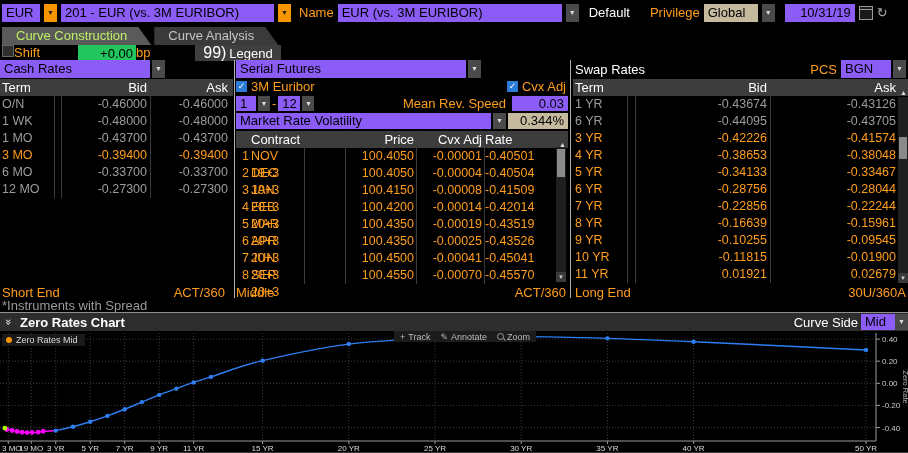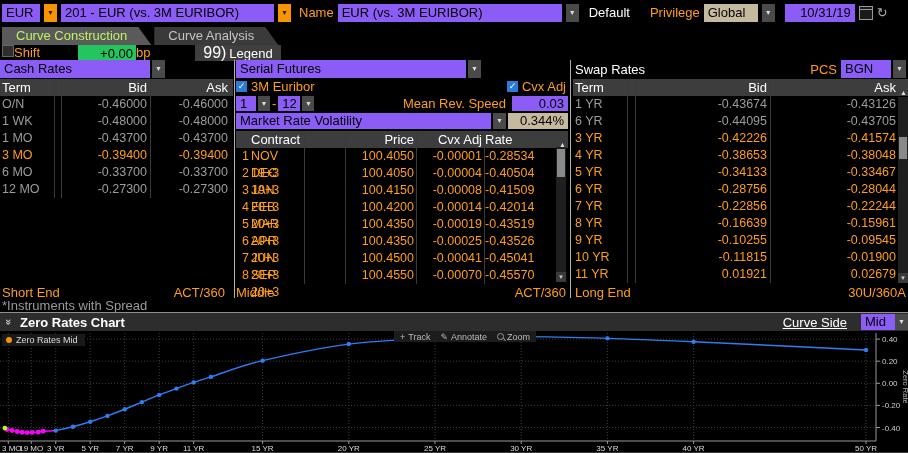--- a/index.html
+++ b/index.html
@@ -70,21 +70,21 @@
   .panel-footer{position:absolute;top:225px;left:0;right:0;display:flex;
        justify-content:space-between;color:#ff9d1e;}
   .footnote{position:absolute;top:298px;left:2px;color:#9a9a9a;}
   
   .chart-header{position:absolute;top:312px;left:0;right:0;height:18px;background:#2d2d2d;
        border-top:1px solid #8f8f8f;display:flex;align-items:center;box-sizing:content-box;}
   .collapse{width:18px;text-align:center;color:#eee;font-size:11px;transform-origin:center;}
   .collapse span{display:inline-block;transform:rotate(90deg);}
   .chart-title{font-weight:bold;color:#fff;margin-left:2px;}
   .curve-side{margin-left:auto;display:flex;align-items:center;gap:0;}
-  .curve-side .lbl{color:#fff;margin-right:14px;text-decoration:underline;}
+  .curve-side .lbl{color:#fff;margin-right:3px;}
   .curve-side .obox{height:16px;line-height:16px;width:34px;}
   .curve-side .arrowbtn{height:16px;line-height:16px;}
   
   .chart-wrap{position:absolute;top:331px;left:0;width:908px;height:122px;background:#000;}
   .chart-legend{position:absolute;top:3px;left:2px;background:#191919;padding:1px 7px 1px 4px;
        font-size:9px;color:#ddd;display:flex;align-items:center;gap:4px;}
   .legend-dot{width:6px;height:6px;border-radius:50%;background:#f79500;}
   .chart-toolbar{position:absolute;top:0;left:394px;height:11px;display:flex;gap:10px;
        font-size:9px;color:#bbb;background:#1c1c1c;padding:0 6px;align-items:center;}
   .tool{display:flex;align-items:center;gap:3px;}
@@ -226,21 +226,21 @@
     <span class="sort" style="right:2px">▲</span>
   </div>
   <div>
 
       <div class="trow">
         <span class="f-num">1</span>
         <span class="f-con">NOV 19+3</span>
         <span class="f-sp sp"></span>
         <span class="f-price">100.4050</span>
         <span class="f-cvx">-0.00001</span>
-        <span class="f-rate">-0.28534</span>
+        <span class="f-rate">-0.40501</span>
       </div>
 
       <div class="trow">
         <span class="f-num">2</span>
         <span class="f-con">DEC 19+3</span>
         <span class="f-sp sp"></span>
         <span class="f-price">100.4050</span>
         <span class="f-cvx">-0.00004</span>
         <span class="f-rate">-0.40504</span>
       </div>

